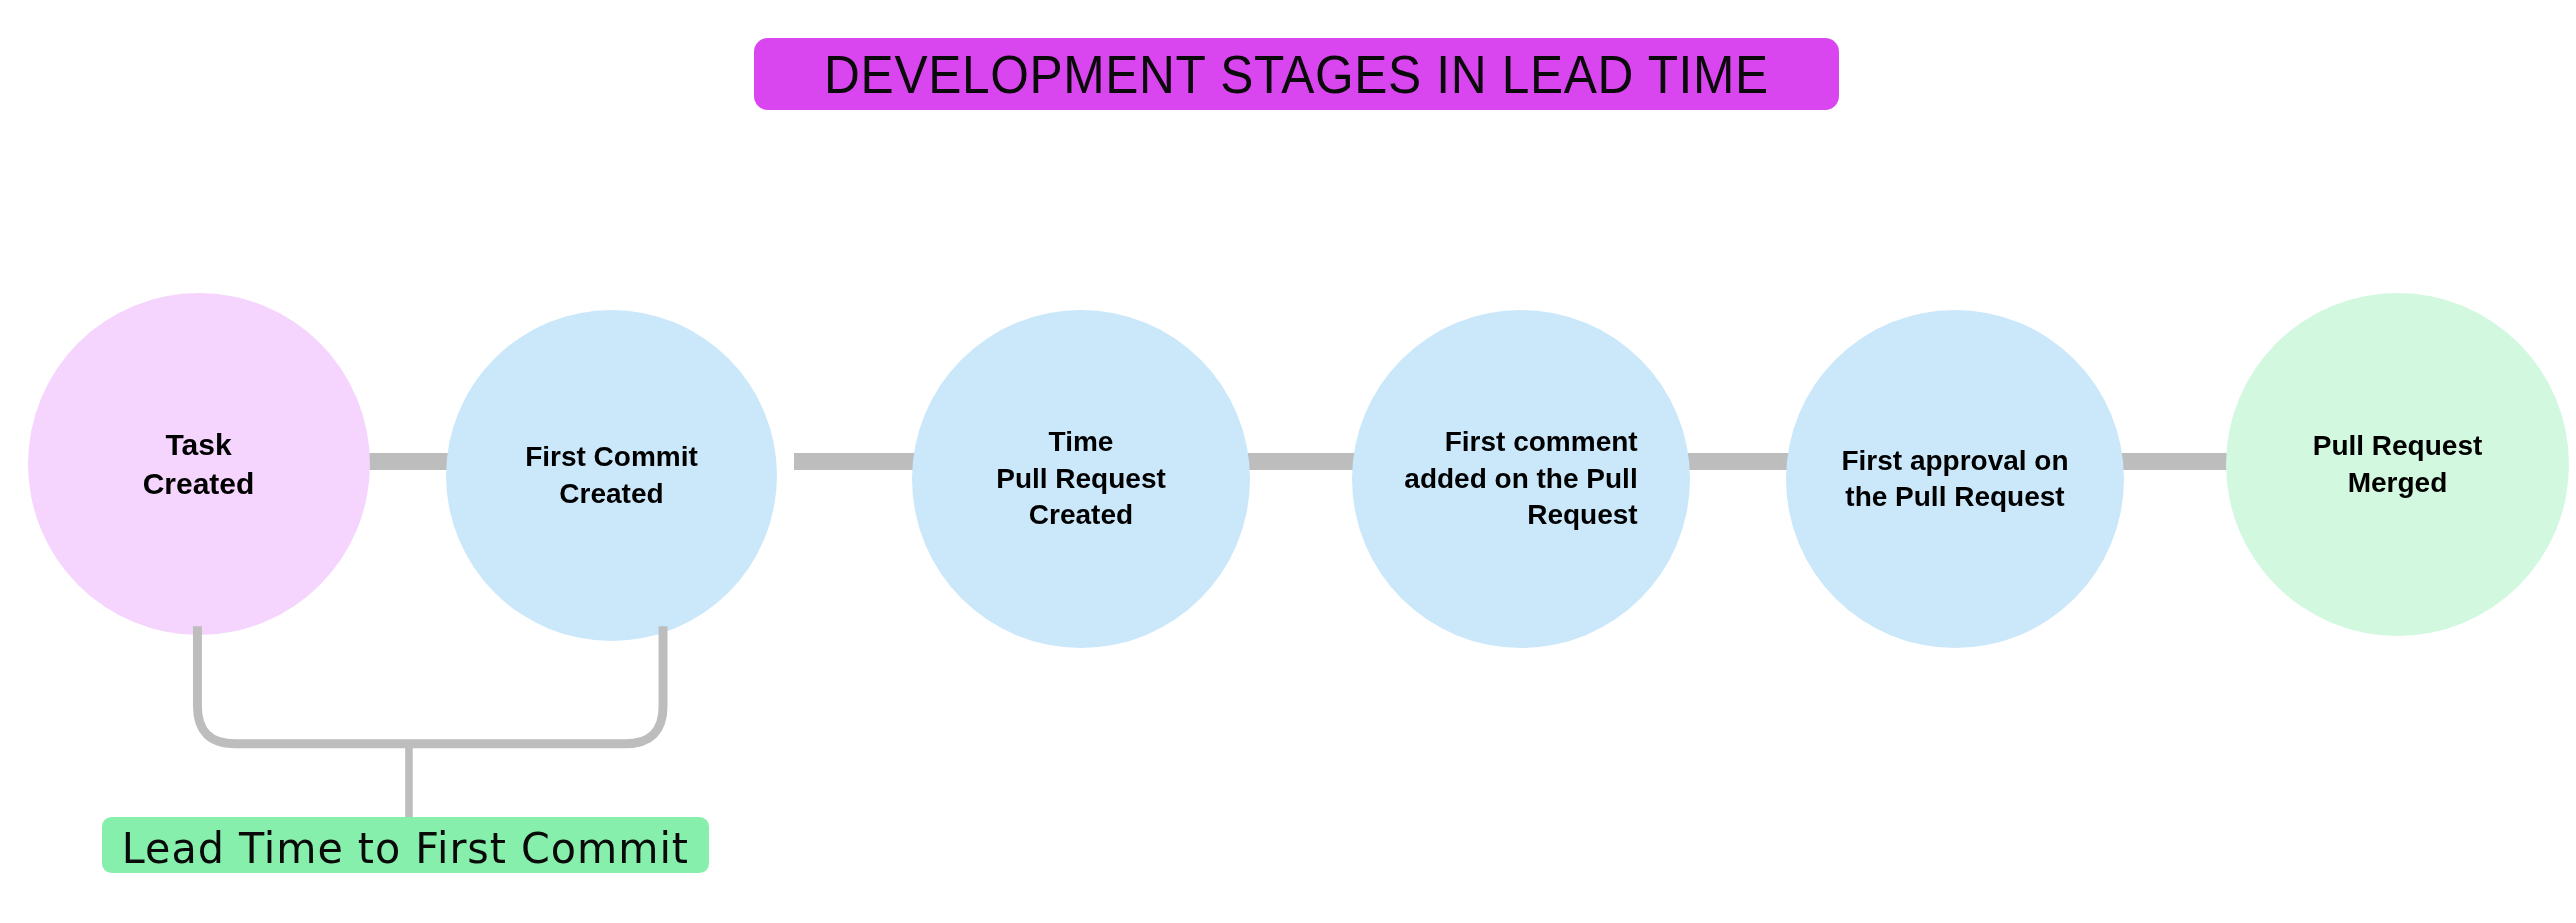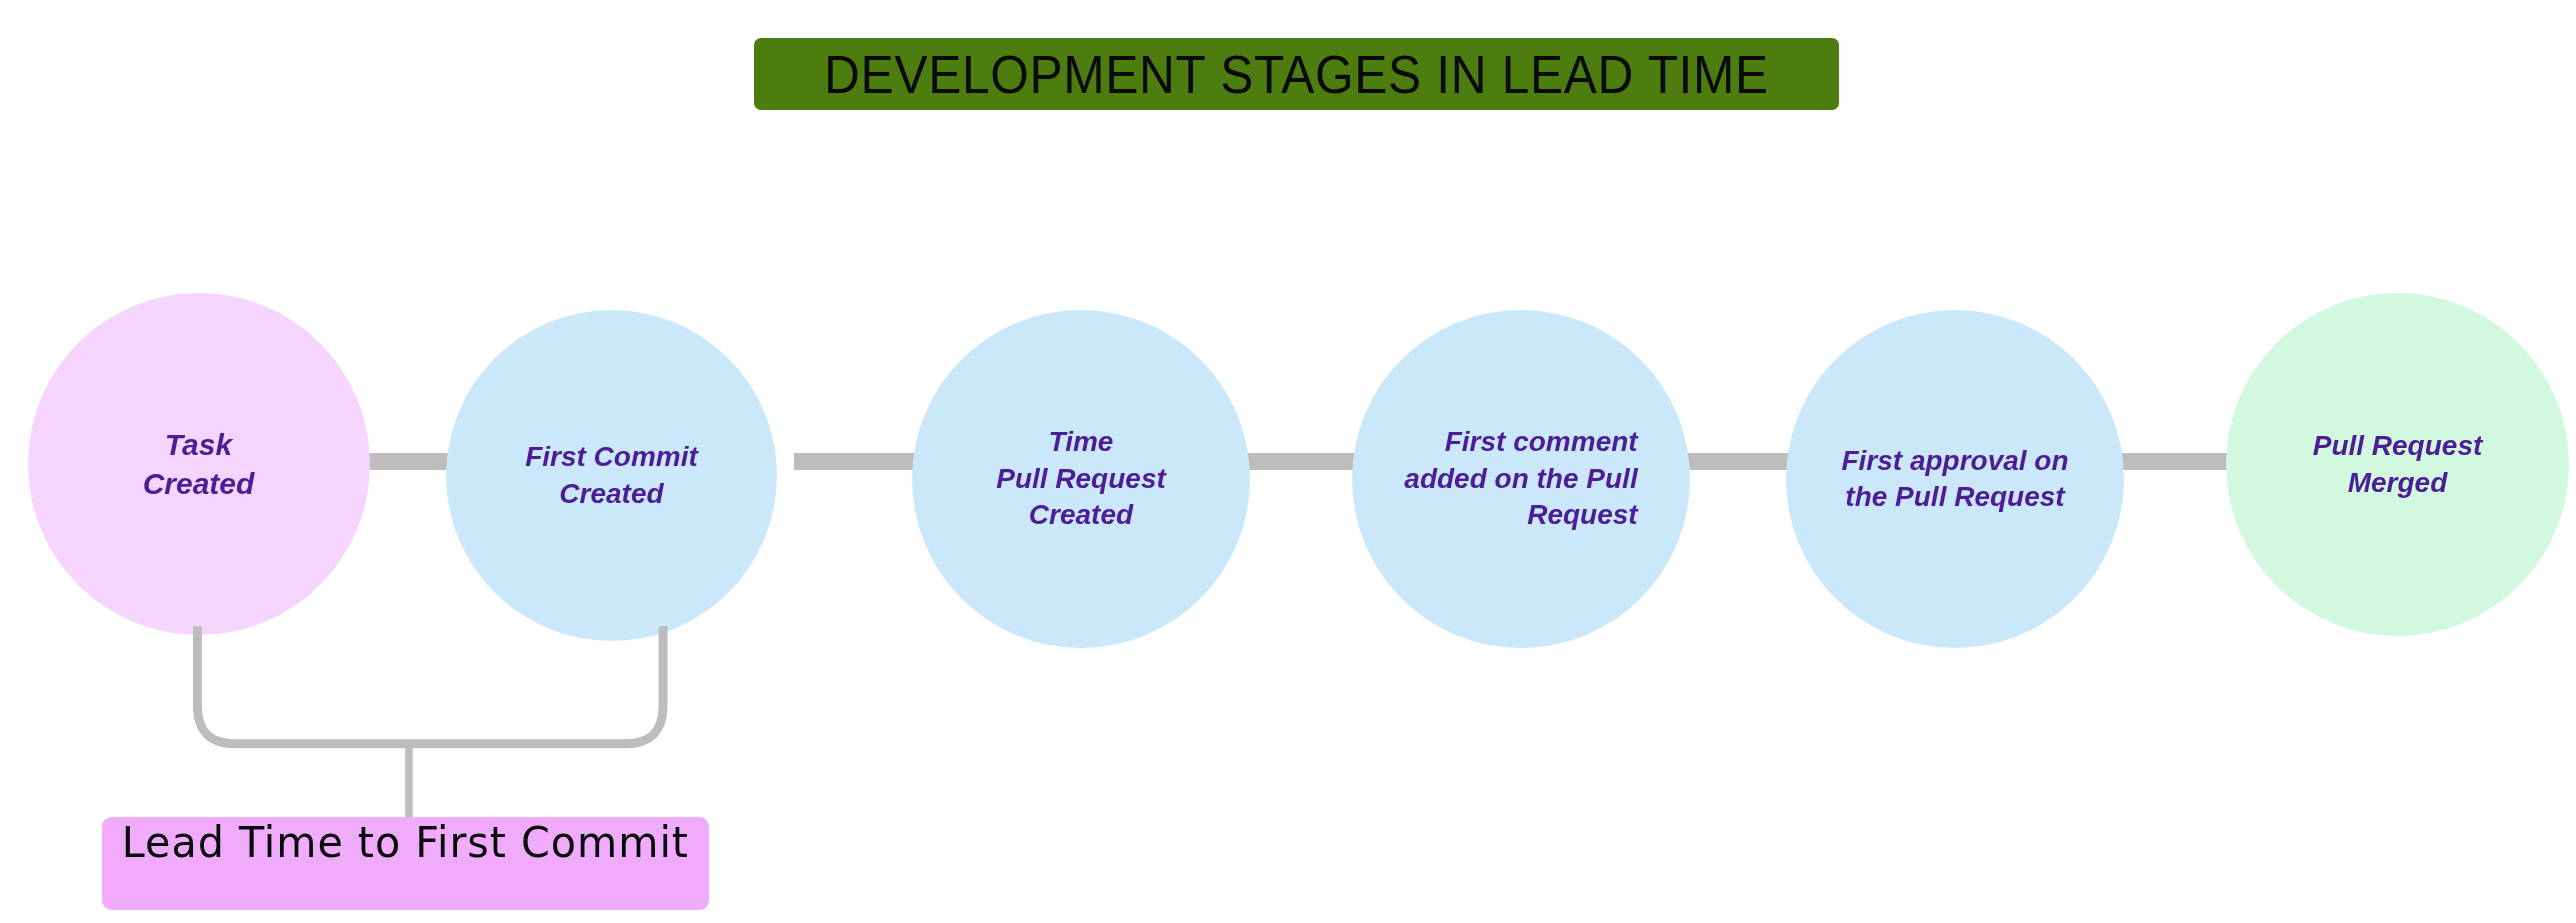--- a/index.html
+++ b/index.html
@@ -20,22 +20,22 @@
     background: #ffffff;
   }
 
   
   .title-box {
     position: absolute;
     left: 754px;
     top: 38px;
     width: 1085px;
     height: 72px;
-    background: #4d7c0f;
-    border-radius: 7px;
+    background: #d946ef;
+    border-radius: 14px;
     display: flex;
     align-items: center;
     justify-content: center;
   }
   .title-text {
     font-family: "Liberation Sans Narrow", "Liberation Sans", sans-serif;
     font-size: 54px;
     font-weight: 400;
     color: #0a0a0a;
     letter-spacing: 0.7px;
@@ -57,25 +57,24 @@
     border-radius: 50%;
     display: flex;
     align-items: center;
     justify-content: center;
     text-align: center;
     box-sizing: border-box;
   }
   .stage .stage-label {
     font-family: "Liberation Sans", sans-serif;
     font-weight: bold;
-    color: #4c1d95;
+    color: #000000;
     line-height: 1.30;
     white-space: pre-line;
     padding: 0 9.6px;
-    font-style: italic;
   }
 
   .stage.s0 { left: 27.5px;   top: 293px; width: 342px; height: 342px; background: #f5d5fd; }
   .stage.s1 { left: 446px;  top: 310px; width: 331px; height: 331px; background: #cbe8fb; }
   .stage.s2 { left: 912px; top: 310px; width: 338px; height: 338px; background: #cbe8fb; }
   .stage.s3 { left: 1352px; top: 310px; width: 338px; height: 338px; background: #cbe8fb; text-align: right; }
   .stage.s4 { left: 1786px; top: 310px; width: 338px; height: 338px; background: #cbe8fb; }
   .stage.s5 { left: 2226px; top: 293px; width: 343px; height: 343px; background: #d3f8e0; }
 
   .stage.s0 .stage-label { font-size: 30px; }
@@ -94,25 +93,25 @@
     height: 923px;
     pointer-events: none;
   }
 
   
   .leadtime-box {
     position: absolute;
     left: 102px;
     top: 817px;
     width: 607px;
-    height: 93px;
-    background: #f0abfc;
+    height: 56px;
+    background: #86efac;
     border-radius: 9.6px;
     display: flex;
-    align-items: flex-start;
+    align-items: flex-end;
     justify-content: center;
   }
   .leadtime-text {
     font-family: "Liberation Sans Narrow", "DejaVu Sans", sans-serif;
     font-size: 43px;
     font-weight: 400;
     color: #0a0a0a;
     letter-spacing: 1px;
     white-space: nowrap;
     transform: scaleX(0.96);

